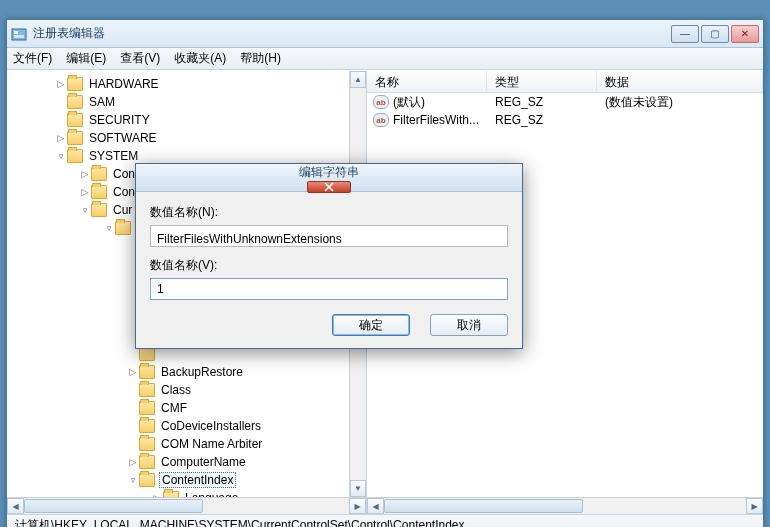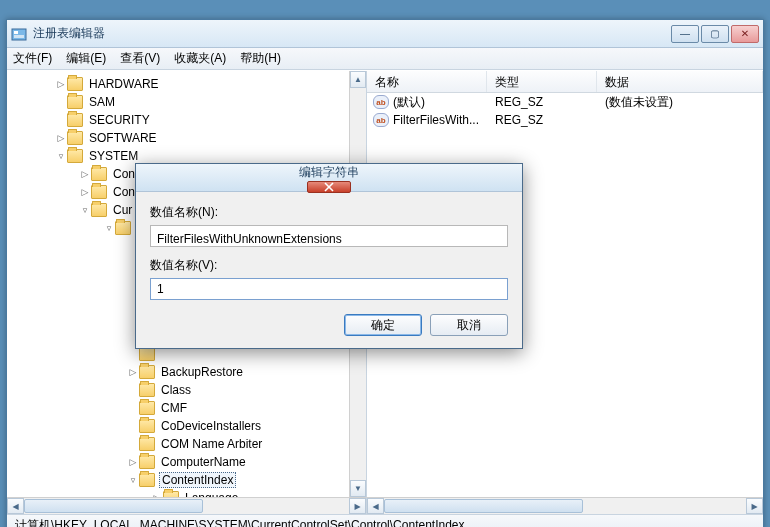--- a/index.html
+++ b/index.html
@@ -51,21 +51,21 @@
 
 .dialog { position: absolute; left: 135px; top: 163px; width: 388px; background: #f0f0f0; border: 1px solid #4a6a8a; box-shadow: 0 4px 18px rgba(0,0,0,.45); }
 .dlg-title { height: 28px; background: linear-gradient(#eef5fb,#cfe2f2); display:flex; align-items:center; padding: 0 6px; border-bottom:1px solid #b0c4d8;flex-direction:column; }
 .dlg-title .t { flex:1; color:#1a3a5a; }
 .dlg-close { width: 44px; height: 18px; background: linear-gradient(#e68a7a,#c8402a); border:1px solid #9a3020; border-radius: 2px; display:flex; align-items:center; justify-content:center; color:#fff; font-weight:bold; position:relative; }
 .dlg-close svg { width:10px; height:10px; }
 .dlg-body { padding: 10px 14px 12px; }
 .dlg-body .lblrow { margin: 2px 0 4px; }
 .dlg-body .ro { width: 100%; height: 22px; background: #fff; border: 1px solid #b8b8b8; padding: 6px 6px; margin-bottom: 10px; }
 .dlg-body input.val { width: 100%; height: 22px; background: #fff; border: 1px solid #7aa0d0; padding: 2px 6px; outline: none; }
-.dlg-btns { display:flex; justify-content:flex-end; gap: 8px; margin-top: 14px; align-items: center; }
+.dlg-btns { display:flex; justify-content:flex-end; gap: 20px; margin-top: 14px; align-items: center; }
 .dlg-btns button { width: 78px; height: 22px; background: linear-gradient(#fdfdfe,#e6ecf3); border: 1px solid #8aa0b8; border-radius: 3px; }
 .dlg-btns button.primary { border-color: #3a7ac0; box-shadow: 0 0 0 1px #8ab8e8 inset; }
 
 .bottom-hscrollrow { display:flex; height:17px; }
 .bottom-hscrollrow .treeh { width:360px; border-right:1px solid #c8d4e0; }
 </style>
 </head>
 <body>
 
 <div class="window">

